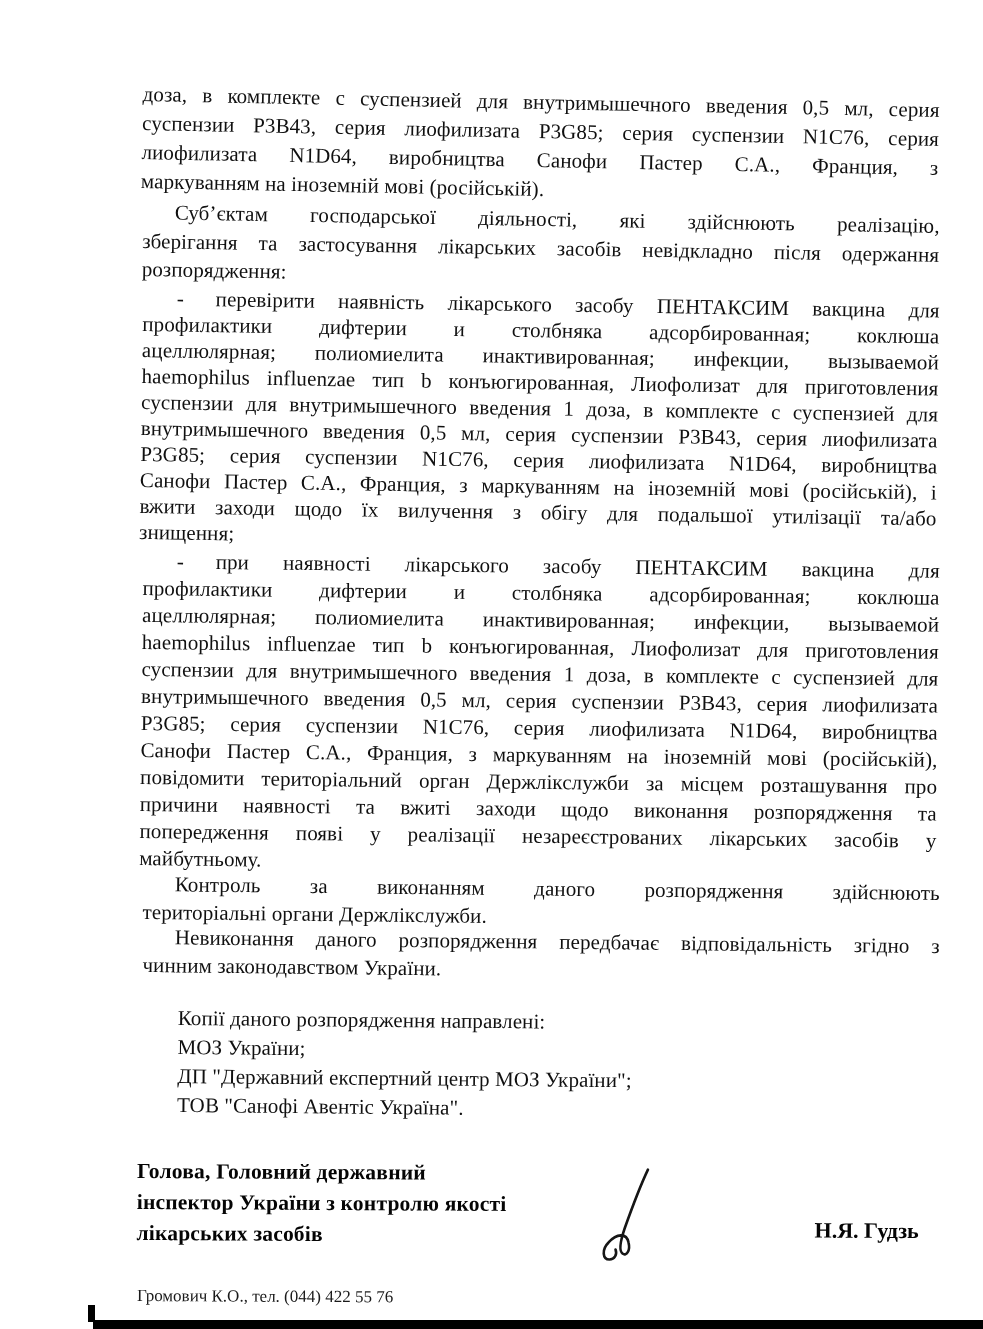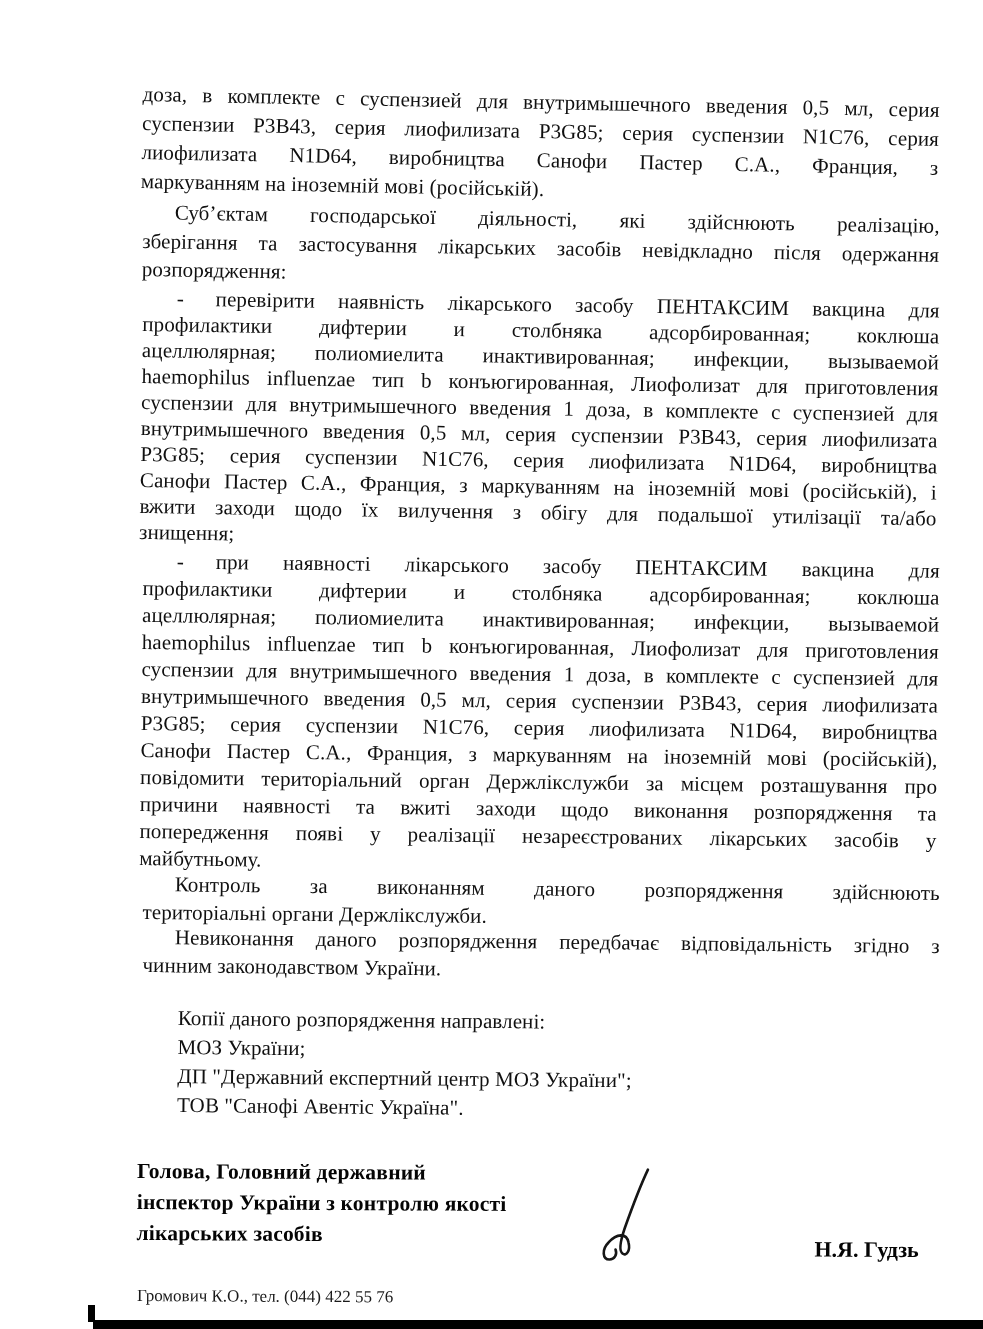--- a/index.html
+++ b/index.html
@@ -30,21 +30,21 @@
   .lh28 .line{line-height:28px;}
   .lh275 .line{line-height:27.5px;}
   .lh27 .line{line-height:27px;}
   .lh26 .line{line-height:26px;}
   .copies{left:178px;width:620px;}
   .copies .line{text-align:left;text-align-last:left;}
   .sig-wrap{position:absolute;left:137px;top:1156px;width:810px;height:110px;}
   .sig-title{position:absolute;left:0;top:0;font-size:21.5px;font-weight:bold;color:#050505;}
   .sig-title .line{line-height:31px;text-align:left;text-align-last:left;letter-spacing:0.2px;}
   .sig-scribble{position:absolute;left:455px;top:8px;width:78px;height:100px;}
-  .sig-name{position:absolute;left:678px;top:58px;font-size:22px;font-weight:bold;color:#050505;white-space:nowrap;margin-top:19px;}
+  .sig-name{position:absolute;left:678px;top:58px;font-size:22px;font-weight:bold;color:#050505;white-space:nowrap;}
   .footer{position:absolute;left:137px;top:1286px;font-size:17px;white-space:nowrap;color:#1a1a1a;}
   .scan-bar{position:absolute;left:93px;right:0;top:1320px;height:9px;background:#000;}
   .scan-tick{position:absolute;left:88px;top:1305px;width:7px;height:17px;background:#000;}
 </style>
 </head>
 <body>
 
 <div class="page">
 
   <div class="block lh29 r115" style="top:80px;">

